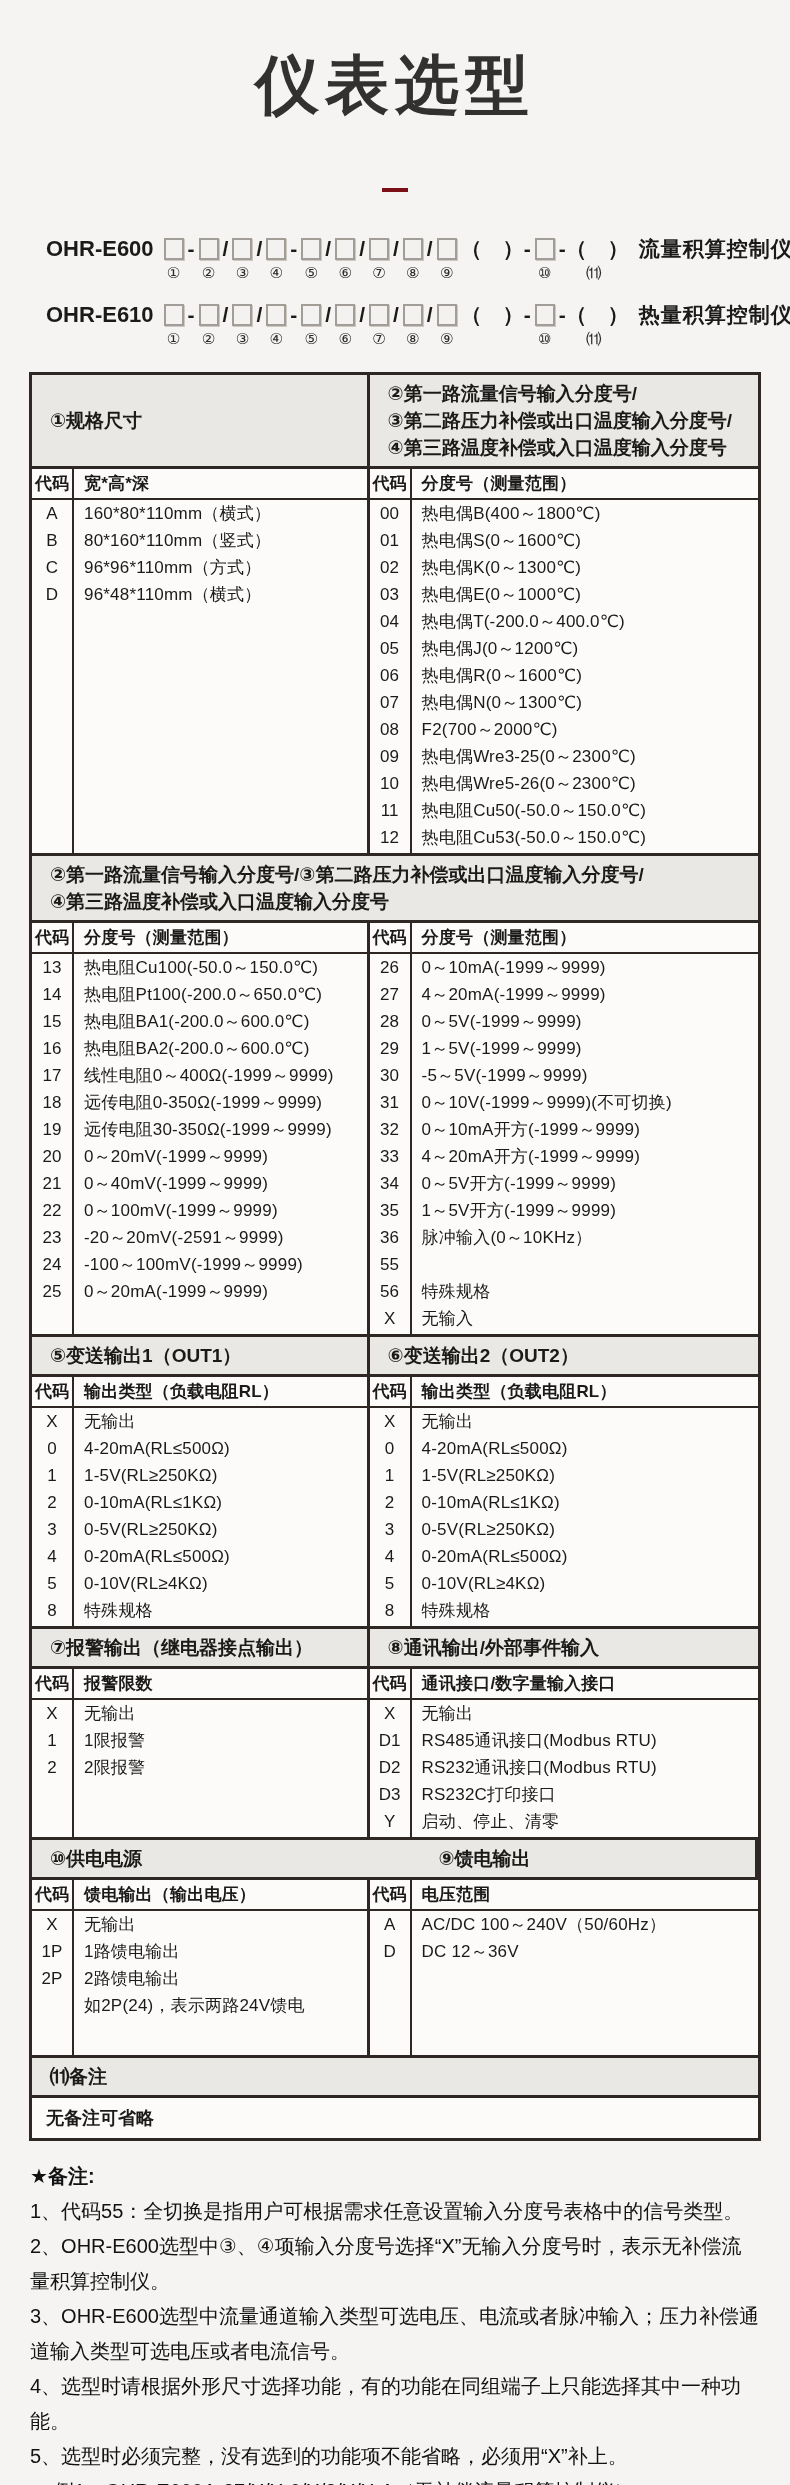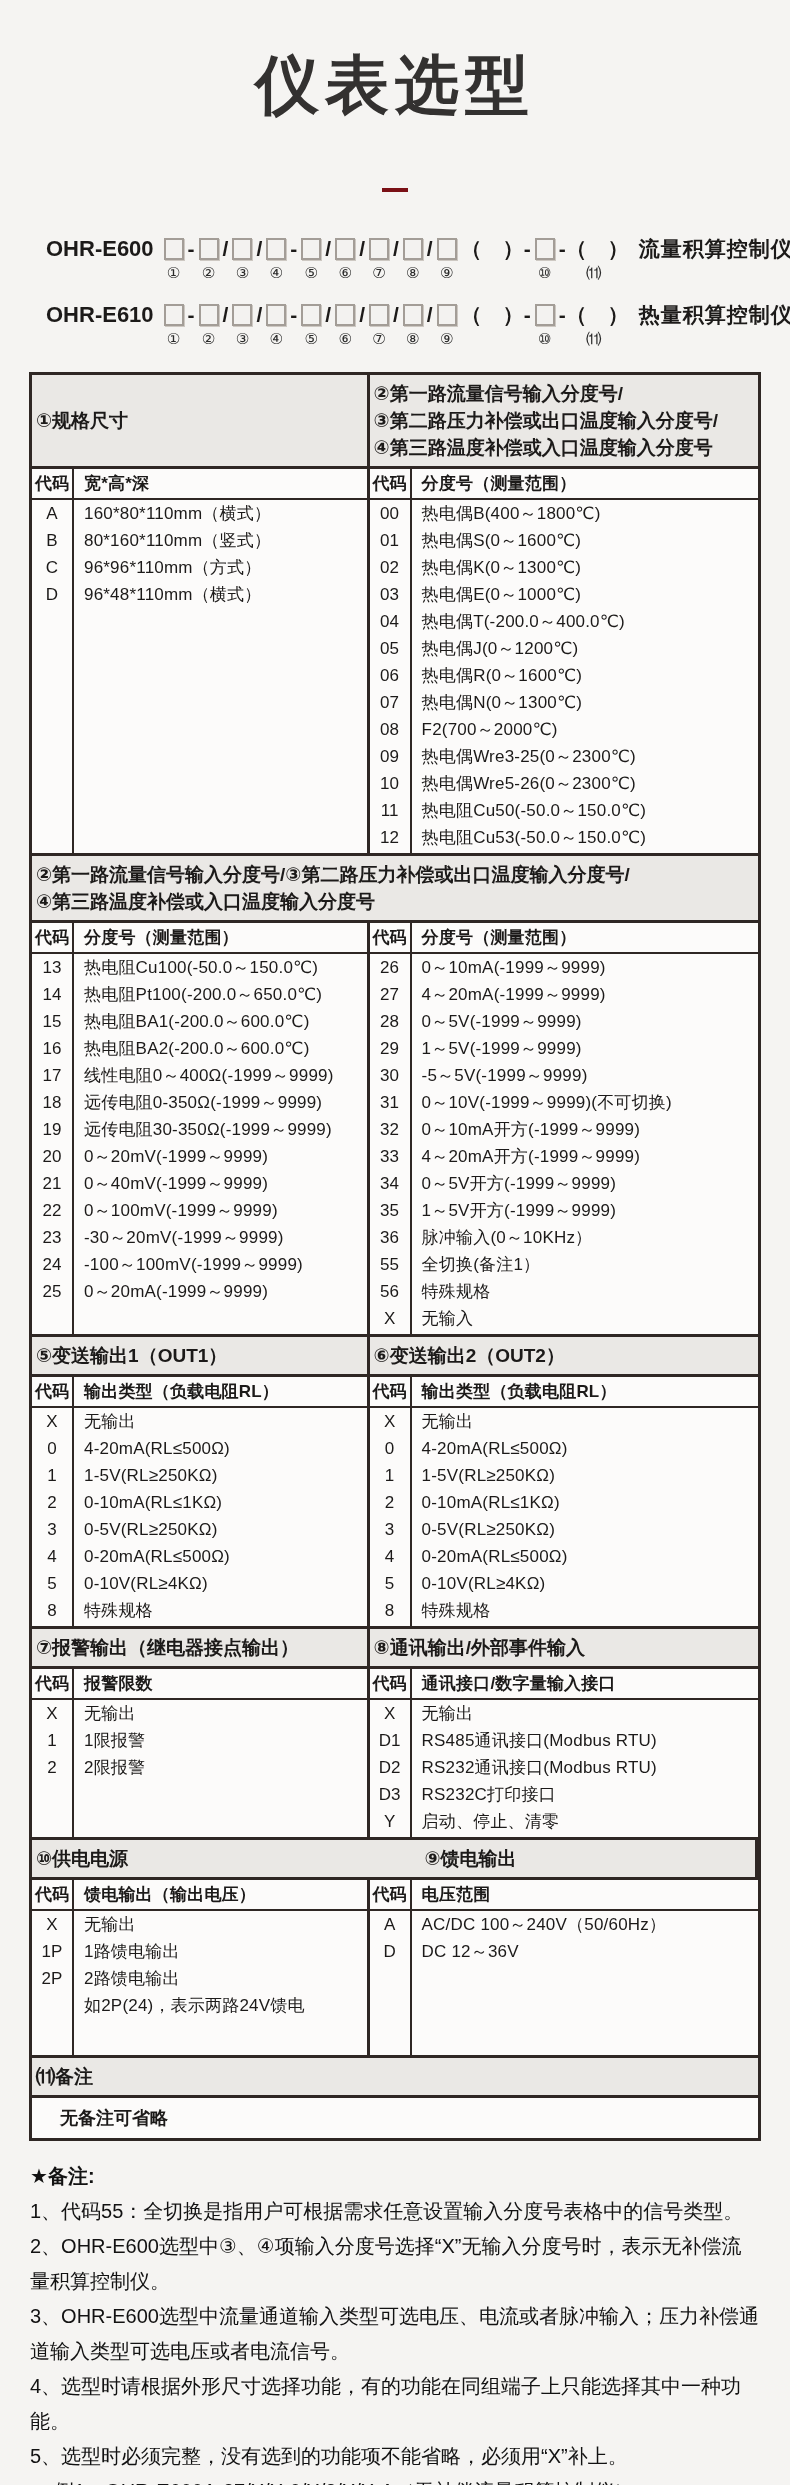--- a/index.html
+++ b/index.html
@@ -19,35 +19,35 @@
   .slot{display:flex;flex-direction:column;align-items:center;margin:2px 2px;}
   .slot-top{height:30px;display:flex;align-items:center;font-size:21px;white-space:pre;}
   .slot-bot{height:20px;font-size:15px;font-weight:400;line-height:18px;color:#2a2a2a;}
   .box{display:inline-block;width:20px;height:22px;border:2px solid #a39d97;background:#f3f2f0;box-shadow:1px 1px 0 #cdc8c2;}
   .model-prefix .slot-top{font-size:22px;letter-spacing:0;margin-right:6px;}
   .model-suffix .slot-top{font-size:21px;margin-left:6px;letter-spacing:1px;}
   .spec-table{width:732px;margin:20px auto 0;border:3px solid var(--bd);background:var(--cell);}
   .section{border-top:3px solid var(--bd);}
   .section:first-child{border-top:none;}
   .sec-headers{display:flex;align-items:stretch;background:var(--hdr);border-bottom:3px solid var(--bd);}
-  .sec-header{background:var(--hdr);font-weight:700;font-size:19px;padding:5px 8px 5px 4px;}
+  .sec-header{background:var(--hdr);font-weight:700;font-size:19px;padding:5px 8px 5px 18px;}
   .sec-header.lh{width:46.5%;border-right:3px solid var(--bd);display:flex;flex-direction:column;justify-content:center;}
   .sec-header.rh{flex:1;}
   .sec-header.full{border-bottom:3px solid var(--bd);}
   .hline{line-height:27px;}
   .sec-body{display:flex;align-items:stretch;}
   .half{display:flex;flex-direction:column;}
   .half.left{width:46.5%;border-right:3px solid var(--bd);}
   .half.right{flex:1;}
   .row{display:flex;align-items:stretch;min-height:27px;font-size:17px;}
   .row.sub{border-bottom:2px solid var(--bd);font-weight:700;min-height:31px;}
   .row .c{width:42px;min-width:42px;border-right:2px solid var(--bd);display:flex;align-items:center;justify-content:center;padding:1px 2px;}
   .row .d{flex:1;display:flex;align-items:center;padding:1px 4px 1px 10px;letter-spacing:0.2px;}
   .row.filler{flex:1;min-height:0;}
-  .full-row{font-size:18px;font-weight:700;padding:8px 28px;}
+  .full-row{font-size:18px;font-weight:700;padding:8px 14px;}
   .notes{margin:18px 30px 0;font-size:20px;line-height:35px;color:#121212;}
   .notes-title{font-weight:700;}
   .note.indent{padding-left:24px;}
 </style>
 </head>
 <body>
 
 <div class="page">
   <h1 class="title">仪表选型</h1>
   <div class="dash"></div>
@@ -382,21 +382,21 @@
             <div class="row">
               <div class="c">21</div>
               <div class="d">0～40mV(-1999～9999)</div>
             </div>
             <div class="row">
               <div class="c">22</div>
               <div class="d">0～100mV(-1999～9999)</div>
             </div>
             <div class="row">
               <div class="c">23</div>
-              <div class="d">-30～20mV(-1999～9999)</div>
+              <div class="d">-20～20mV(-2591～9999)</div>
             </div>
             <div class="row">
               <div class="c">24</div>
               <div class="d">-100～100mV(-1999～9999)</div>
             </div>
             <div class="row">
               <div class="c">25</div>
               <div class="d">0～20mA(-1999～9999)</div>
             </div>
             <div class="row filler">
@@ -448,21 +448,20 @@
             <div class="row">
               <div class="c">35</div>
               <div class="d">1～5V开方(-1999～9999)</div>
             </div>
             <div class="row">
               <div class="c">36</div>
               <div class="d">脉冲输入(0～10KHz）</div>
             </div>
             <div class="row">
               <div class="c">55</div>
-              <div class="d">全切换(备注1）</div>
             </div>
             <div class="row">
               <div class="c">56</div>
               <div class="d">特殊规格</div>
             </div>
             <div class="row">
               <div class="c">X</div>
               <div class="d">无输入</div>
             </div>
             <div class="row filler">

